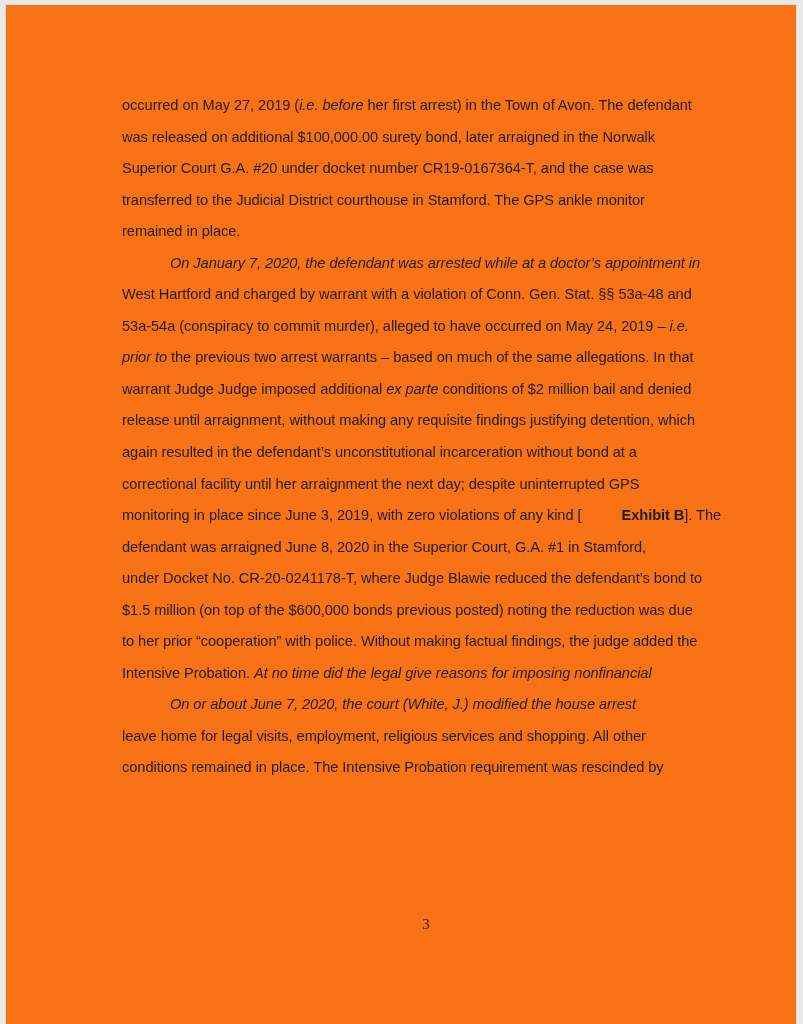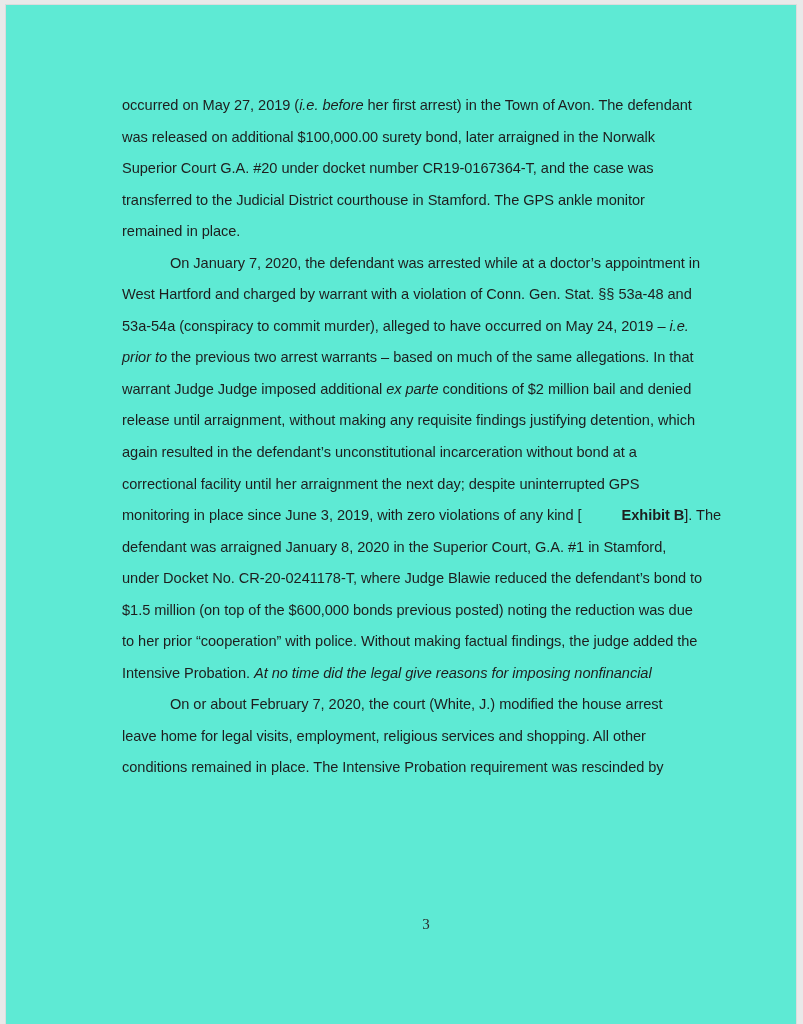--- a/index.html
+++ b/index.html
@@ -12,40 +12,41 @@
       height: 1024px;
       overflow: hidden;
       position: relative;
     }
     .page {
       position: absolute;
       left: 5px;
       top: 4px;
       width: 792px;
       height: 1020px;
-      background: #5eead4;
+      background: #f97316;
       box-shadow: inset 1px 0 0 #dcdcdc, inset -1px 0 0 #dcdcdc, inset 0 1px 0 #dcdcdc;
     }
     .text-block {
       position: absolute;
       left: 117px;
       top: 86px;
       width: 630px;
       font-family: "Liberation Sans", sans-serif;
       font-size: 14.6px;
       color: #1e1e1e;
       letter-spacing: -0.05px;
     }
     .line {
       height: 31.55px;
       line-height: 31.55px;
       white-space: nowrap;
     }
     .line.indent {
       padding-left: 48px;
+      font-style: italic;
     }
     .it { font-style: italic; }
     .b { font-weight: bold; padding-left: 40px; }
     .page-number {
       position: absolute;
       left: 0;
       width: 100%;
       top: 912px;
       text-align: center;
       font-family: "Liberation Serif", serif;
@@ -69,26 +70,26 @@
       <div>
         <div class="line indent"><span>On January 7, 2020, the defendant was arrested while at a doctor’s appointment in</span></div>
         <div class="line"><span>West Hartford and charged by warrant with a violation of Conn. Gen. Stat. §§ 53a-48 and</span></div>
         <div class="line"><span>53a-54a (conspiracy to commit murder), alleged to have occurred on May 24, 2019 – </span><span class="it">i.e.</span></div>
         <div class="line"><span class="it">prior to</span><span> the previous two arrest warrants – based on much of the same allegations.  In that</span></div>
         <div class="line"><span>warrant Judge Judge imposed additional </span><span class="it">ex parte</span><span> conditions of $2 million bail and denied</span></div>
         <div class="line"><span>release until arraignment, without making any requisite findings justifying detention, which</span></div>
         <div class="line"><span>again resulted in the defendant’s unconstitutional incarceration without bond at a</span></div>
         <div class="line"><span>correctional facility until her arraignment the next day; despite uninterrupted GPS</span></div>
         <div class="line"><span>monitoring in place since June 3, 2019, with zero violations of any kind [</span><span class="b">Exhibit B</span><span>].  The</span></div>
-        <div class="line"><span>defendant was arraigned January 8, 2020 in the Superior Court, G.A. #1 in Stamford,</span></div>
+        <div class="line"><span>defendant was arraigned June 8, 2020 in the Superior Court, G.A. #1 in Stamford,</span></div>
         <div class="line"><span>under Docket No. CR-20-0241178-T, where Judge Blawie reduced the defendant’s bond to</span></div>
         <div class="line"><span>$1.5 million (on top of the $600,000 bonds previous posted) noting the reduction was due</span></div>
         <div class="line"><span>to her prior “cooperation” with police.  Without making factual findings, the judge added the</span></div>
         <div class="line"><span>Intensive Probation. </span><span class="it">At no time did the legal give reasons for imposing nonfinancial</span></div>
       </div>
       <div>
-        <div class="line indent"><span>On or about February 7, 2020, the court (White, J.) modified the house arrest</span></div>
+        <div class="line indent"><span>On or about June 7, 2020, the court (White, J.) modified the house arrest</span></div>
         <div class="line"><span>leave home for legal visits, employment, religious services and shopping.  All other</span></div>
         <div class="line"><span>conditions remained in place.   The Intensive Probation requirement was rescinded by</span></div>
       </div>
     </div>
   <div class="page-number">3</div>
 </div>
 
 </body></html>

